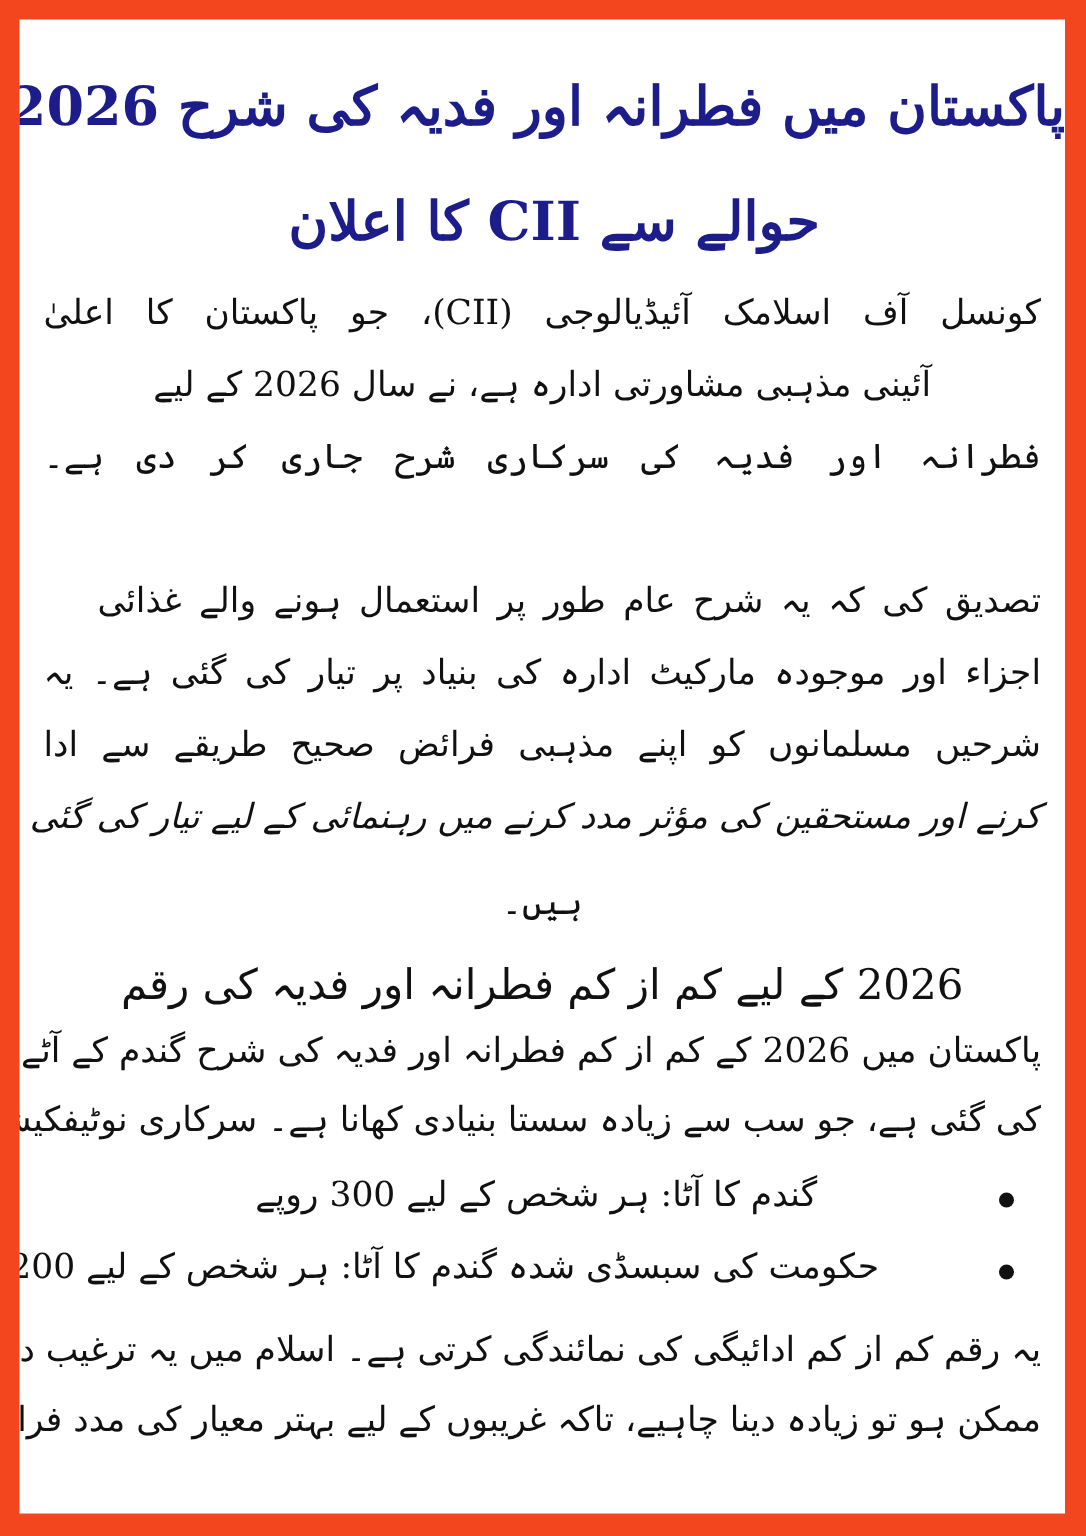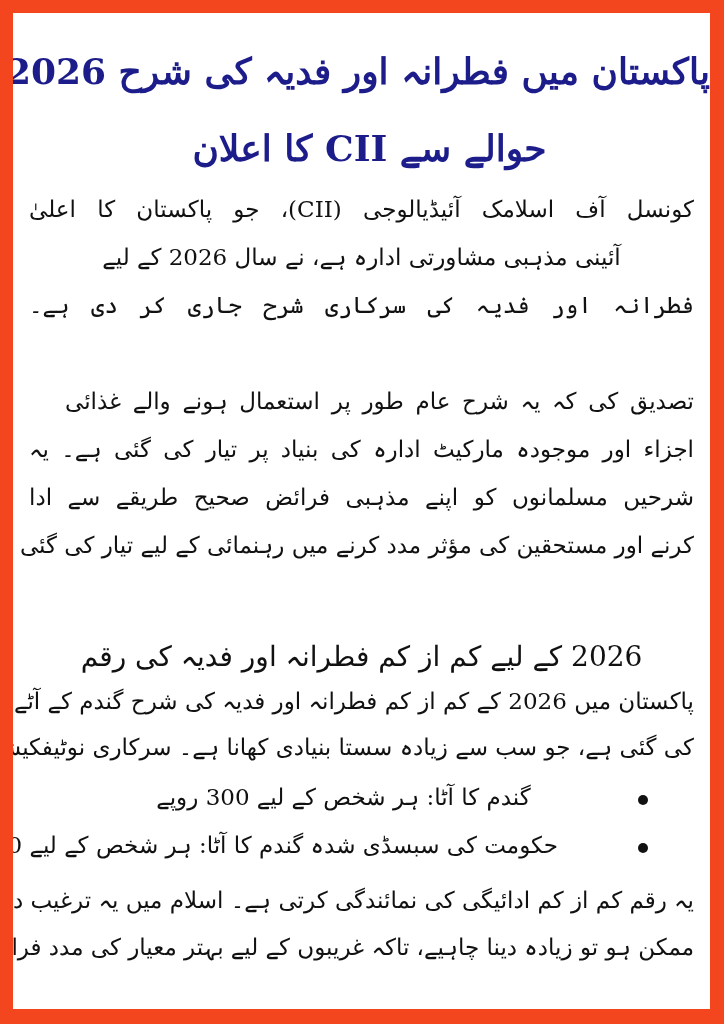--- a/index.html
+++ b/index.html
@@ -59,21 +59,21 @@
   .line.just {
     text-align: justify;
     text-align-last: justify;
   }
   .sub {
     font-size: 28px;
   }
   .bullet-row {
     position: absolute;
     left: 16px;
-    right: 32px;
+    right: 4px;
     direction: rtl;
     height: 34px;
   }
   .bullet-dot {
     position: absolute;
     right: 30px;
     top: 12px;
     width: 10px;
     height: 10px;
     border-radius: 50%;
@@ -100,21 +100,22 @@
 
     <div class="title l1">پاکستان میں فطرانہ اور فدیہ کی شرح 2026 کے</div>
     <div class="title l2">حوالے سے CII کا اعلان</div>
 
     <div class="line just" style="top:185px;">کونسل آف اسلامک آئیڈیالوجی (CII)، جو پاکستان کا اعلیٰ</div>
     <div class="line" style="top:233px;">آئینی مذہبی مشاورتی ادارہ ہے، نے سال 2026 کے لیے</div>
     <div class="line just" style="top:281px;">فطرانہ اور فدیہ کی سرکاری شرح جاری کر دی ہے۔</div>
     <div class="line just" style="top:377px;margin-left:36px;">تصدیق کی کہ یہ شرح عام طور پر استعمال ہونے والے غذائی</div>
     <div class="line just" style="top:425px;">اجزاء اور موجودہ مارکیٹ ادارہ کی بنیاد پر تیار کی گئی ہے۔ یہ</div>
     <div class="line just" style="top:473px;">شرحیں مسلمانوں کو اپنے مذہبی فرائض صحیح طریقے سے ادا</div>
-    <div class="line just" style="top:521px;">کرنے اور مستحقین کی مؤثر مدد کرنے میں رہنمائی کے لیے تیار کی گئی</div>
+    <div class="line just" style="top:521px;font-style:italic;">کرنے اور مستحقین کی مؤثر مدد کرنے میں رہنمائی کے لیے تیار کی گئی</div>
+    <div class="line" style="top:578px;">ہیں۔</div>
 
     <div class="line sub" style="top:630px;">2026 کے لیے کم از کم فطرانہ اور فدیہ کی رقم</div>
 
     <div class="line just" style="top:677px;">پاکستان میں 2026 کے کم از کم فطرانہ اور فدیہ کی شرح گندم کے آٹے کی بنیاد پر مقرر</div>
     <div class="line" style="top:723px;">کی گئی ہے، جو سب سے زیادہ سستا بنیادی کھانا ہے۔ سرکاری نوٹیفکیشن کے مطابق:</div>
 
     <div class="bullet-row" style="top:770px;">
       <span class="bullet-dot"></span>
       <span class="bullet-text">گندم کا آٹا: ہر شخص کے لیے 300 روپے</span>
     </div>

